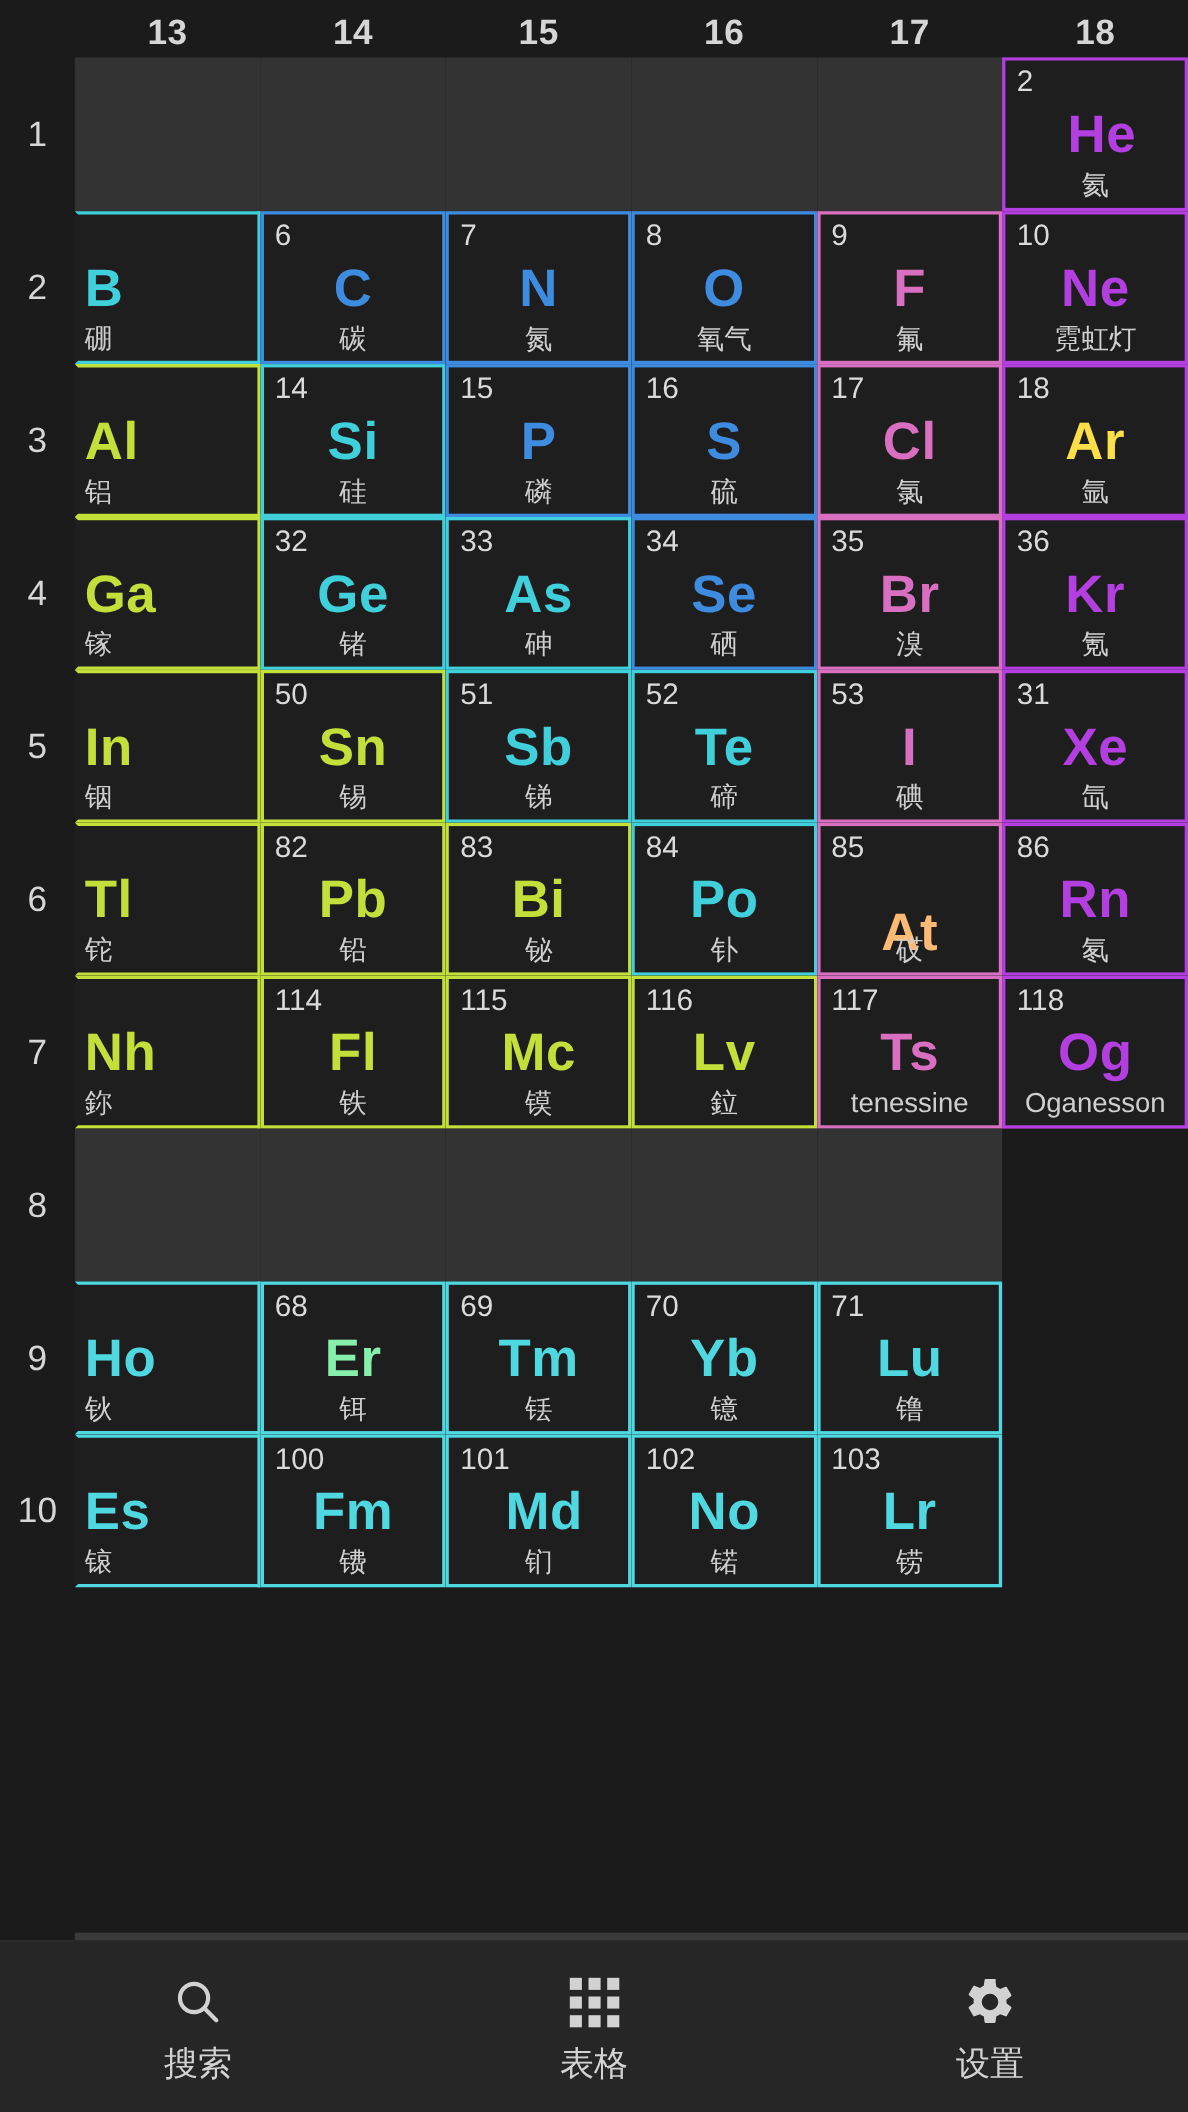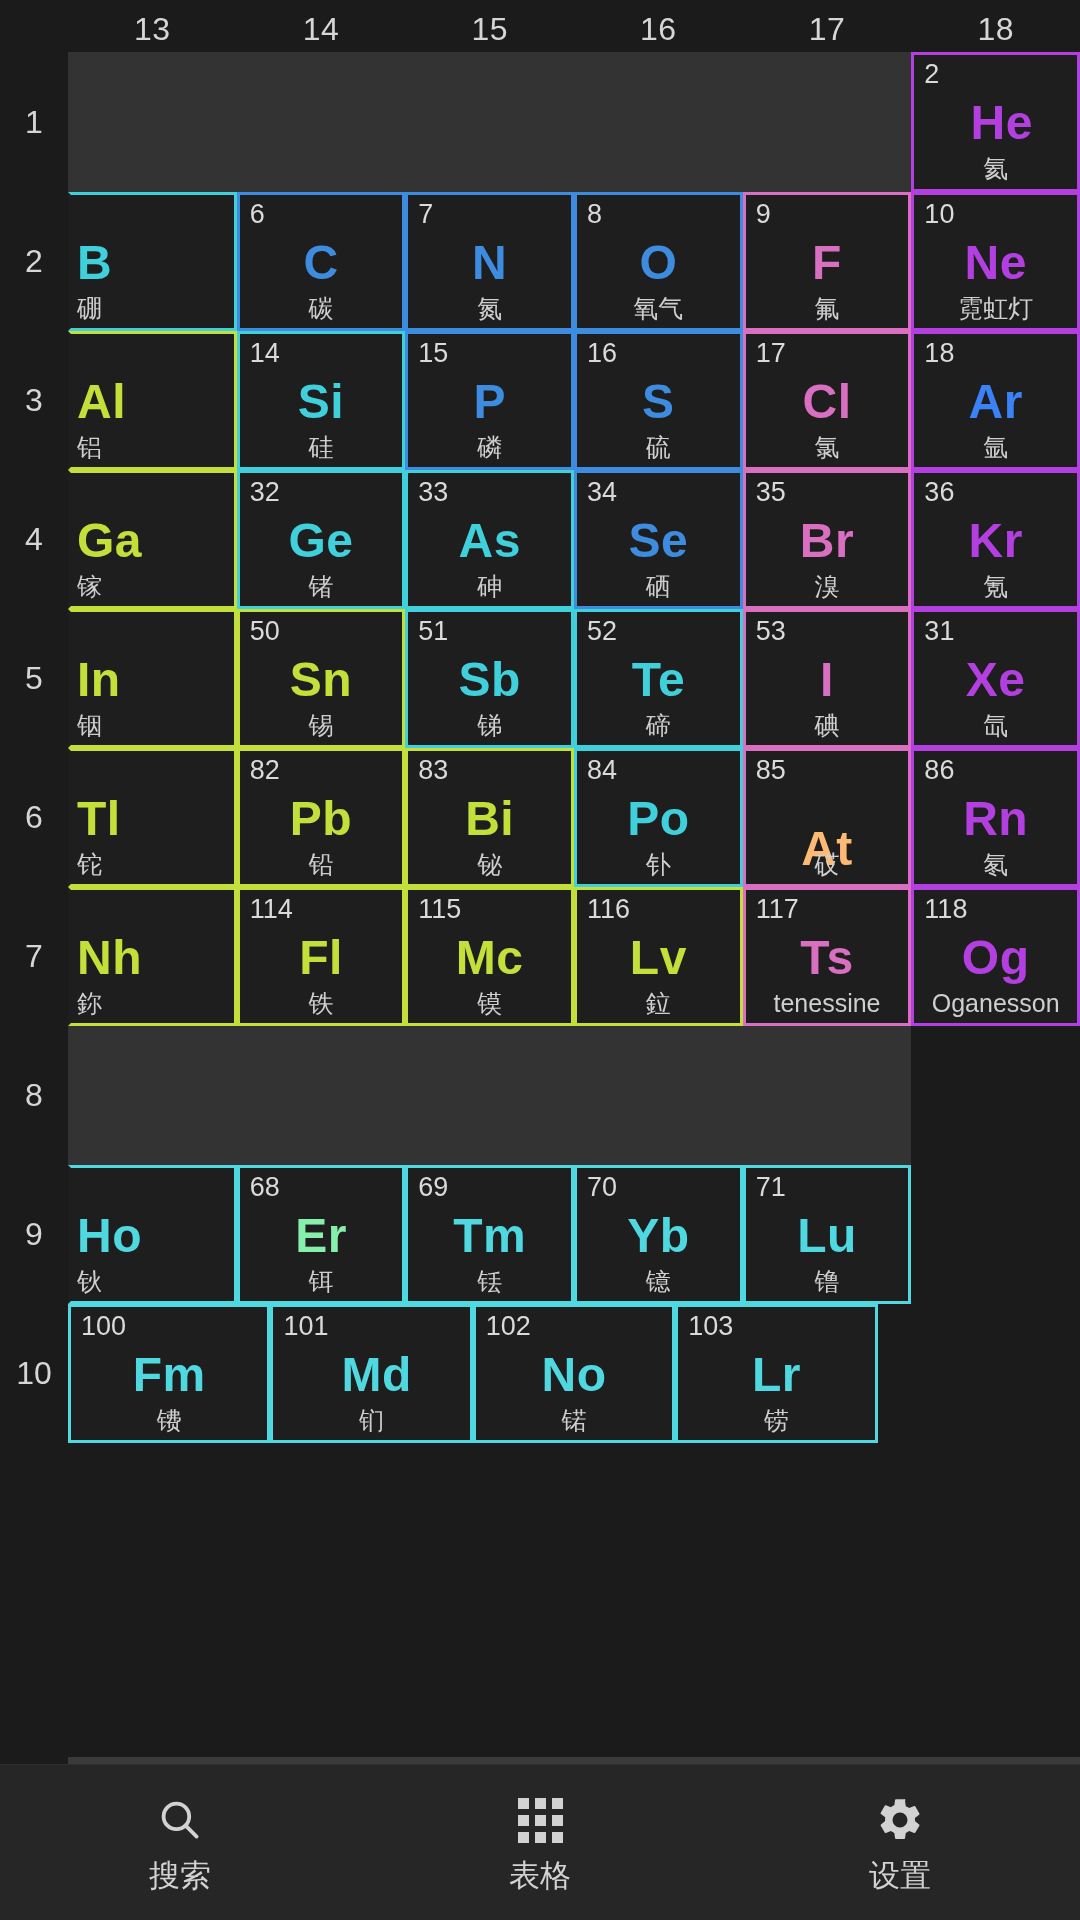--- a/index.html
+++ b/index.html
@@ -33,21 +33,21 @@
     width: 68px;
     flex: 0 0 68px;
   }
   .col-header-cell {
     flex: 1 1 0;
     display: flex;
     align-items: flex-end;
     justify-content: center;
     color: #d6d6d6;
     font-size: 32px;
-    font-weight: 400;
+    font-weight: 700;
     letter-spacing: 0.5px;
     padding-bottom: 4px;
     box-sizing: border-box;
   }
 
   
   .table-body {
     position: absolute;
     left: 0;
     top: 52px;
@@ -293,21 +293,21 @@
             <span class="el-sym" style="color: rgb(61, 140, 224);">S</span>
             <span class="el-name">硫</span>
           </div>
           <div class="el-cell" style="border-color: rgb(217, 111, 192);">
             <span class="el-num">17</span>
             <span class="el-sym" style="color: rgb(217, 111, 192);">Cl</span>
             <span class="el-name">氯</span>
           </div>
           <div class="el-cell" style="border-color: rgb(180, 63, 224);">
             <span class="el-num">18</span>
-            <span class="el-sym" style="color: #3b82f6;">Ar</span>
+            <span class="el-sym" style="color: #fde047;">Ar</span>
             <span class="el-name">氩</span>
           </div>
         </div>
       </div>
       <div class="grid-row" style="height: 139px;">
         <div class="row-num-cell">4</div>
         <div class="cells-wrap">
           <div class="el-cell clip-left" style="border-color: rgb(195, 224, 58);">
             <span class="el-sym" style="color: rgb(195, 224, 58);">Ga</span>
             <span class="el-name">镓</span>
@@ -478,20 +478,24 @@
             <span class="el-num">71</span>
             <span class="el-sym" style="color: rgb(79, 216, 224);">Lu</span>
             <span class="el-name">镥</span>
           </div>
           <div class="el-cell void"></div>
         </div>
       </div>
       <div class="grid-row" style="height: 139px;">
         <div class="row-num-cell">10</div>
         <div class="cells-wrap">
+          <div class="el-cell clip-left" style="border-color: rgb(79, 216, 224);">
+            <span class="el-sym" style="color: rgb(79, 216, 224);">Es</span>
+            <span class="el-name">锿</span>
+          </div>
           <div class="el-cell" style="border-color: rgb(79, 216, 224);">
             <span class="el-num">100</span>
             <span class="el-sym" style="color: rgb(79, 216, 224);">Fm</span>
             <span class="el-name">镄</span>
           </div>
           <div class="el-cell" style="border-color: rgb(79, 216, 224);">
             <span class="el-num">101</span>
             <span class="el-sym" style="color: rgb(79, 216, 224); padding-left: 10px;">Md</span>
             <span class="el-name">钔</span>
           </div>

